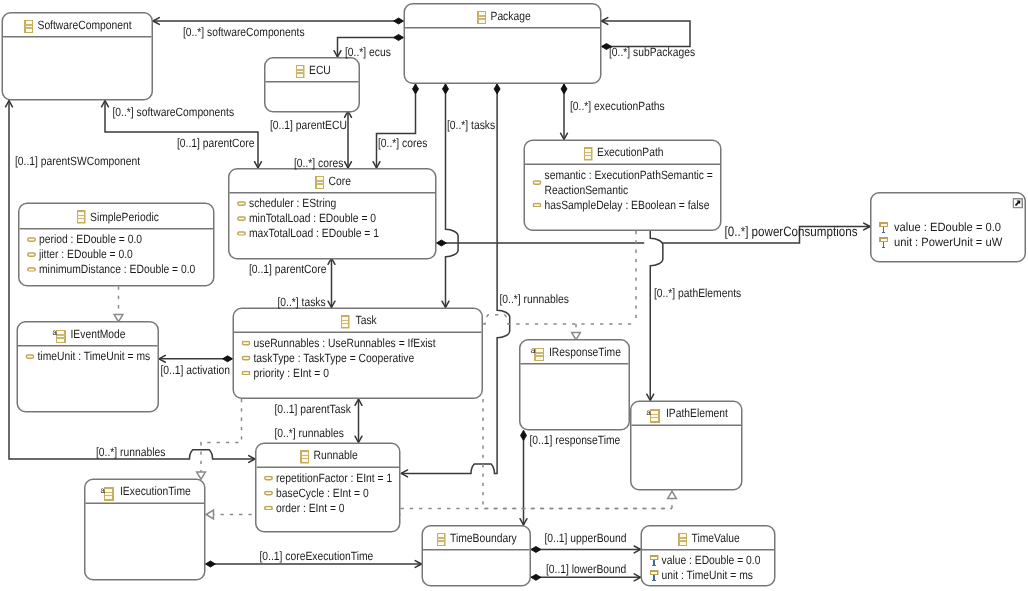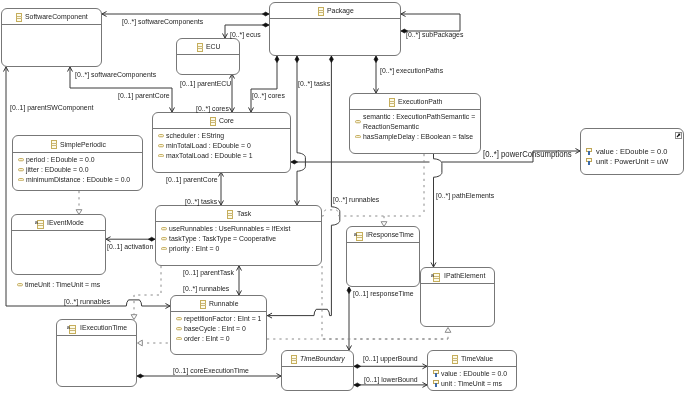--- a/index.html
+++ b/index.html
@@ -293,21 +293,21 @@
           <span style="display: block; line-height: 0; position: absolute; left: 22.6377px; top: 4px;"><svg width="9" height="10" viewBox="0 0 9 10">
               <g shape-rendering="crispEdges">
                 <rect x="2.8" y="1.2" width="5.5" height="8" fill="#fdfbe8" stroke="#c6ae5c" stroke-width="1"></rect>
                 <path d="M2.8 4.2h5.5M2.8 6.2h5.5" stroke="#cbb77a" stroke-width="1" fill="none"></path>
               </g>
               <text x="-0.2" y="4.5" font-size="5.6" fill="#2a2a2a" font-family="Liberation Sans, sans-serif">a</text>
             </svg></span>
           <span class="nm" style="position: absolute; left: 34.8377px; transform-origin: left top; top: 3px;">IEventMode</span>
         </div>
         <div class="body" style="position: absolute; left: 0px; right: 0px; top: 17px;">
-          <div class="attr" style="position: absolute; left: 0px; right: 0px; top: 1.1px; height: 9.7px; margin-top: 47px;">
+          <div class="attr" style="position: absolute; left: 0px; right: 0px; top: 1.1px; height: 9.7px;">
             <span style="position: absolute; left: 4.5px; top: 3.35px; display: block; line-height: 0;"><svg width="6" height="3.4" viewBox="0 0 6 3.4">
                 <rect x="0.5" y="0.6" width="5" height="2.2" rx="1.05" fill="#fdfbe8" stroke="#c2a856" stroke-width="1"></rect>
               </svg></span>
             <span class="txt" style="position: absolute; left: 13px; top: 0px;">timeUnit : TimeUnit = ms</span>
           </div>
         </div>
       </div>
       <div class="cls" style="left: 155px; top: 203px; width: 167px; height: 61px;">
         <div class="hdr" style="height: 16px;">
           <span style="display: block; line-height: 0; position: absolute; left: 71.4252px; top: 4px;"><svg width="6" height="9" viewBox="0 0 6 9" shape-rendering="crispEdges">
@@ -398,21 +398,21 @@
               <g shape-rendering="crispEdges">
                 <rect x="2.8" y="1.2" width="5.5" height="8" fill="#fdfbe8" stroke="#c6ae5c" stroke-width="1"></rect>
                 <path d="M2.8 4.2h5.5M2.8 6.2h5.5" stroke="#cbb77a" stroke-width="1" fill="none"></path>
               </g>
               <text x="-0.2" y="4.5" font-size="5.6" fill="#2a2a2a" font-family="Liberation Sans, sans-serif">a</text>
             </svg></span>
           <span class="nm" style="position: absolute; left: 22.6172px; transform-origin: left top; top: 3px;">IExecutionTime</span>
         </div>
         <div class="body" style="position: absolute; left: 0px; right: 0px; top: 17px;"></div>
       </div>
-      <div class="cls" style="left: 281px; top: 348px; width: 73px; height: 41px; font-style: italic;">
+      <div class="cls" style="left: 281px; top: 348px; width: 73px; height: 41px;">
         <div class="hdr" style="height: 16px;">
           <span style="display: block; line-height: 0; position: absolute; left: 9.25421px; top: 4px;"><svg width="6" height="9" viewBox="0 0 6 9" shape-rendering="crispEdges">
               <rect x="0.5" y="0.5" width="5" height="8" fill="#fdfbe8" stroke="#c6ae5c" stroke-width="1"></rect>
               <path d="M0.5 3.5h5M0.5 5.5h5" stroke="#cbb77a" stroke-width="1" fill="none"></path>
             </svg></span>
           <span class="nm" style="position: absolute; left: 18.4542px; transform-origin: left top; top: 3px;">TimeBoundary</span>
         </div>
         <div class="body" style="position: absolute; left: 0px; right: 0px; top: 17px;"></div>
       </div>
       <div class="cls" style="left: 427px; top: 348px; width: 90px; height: 41px;">

